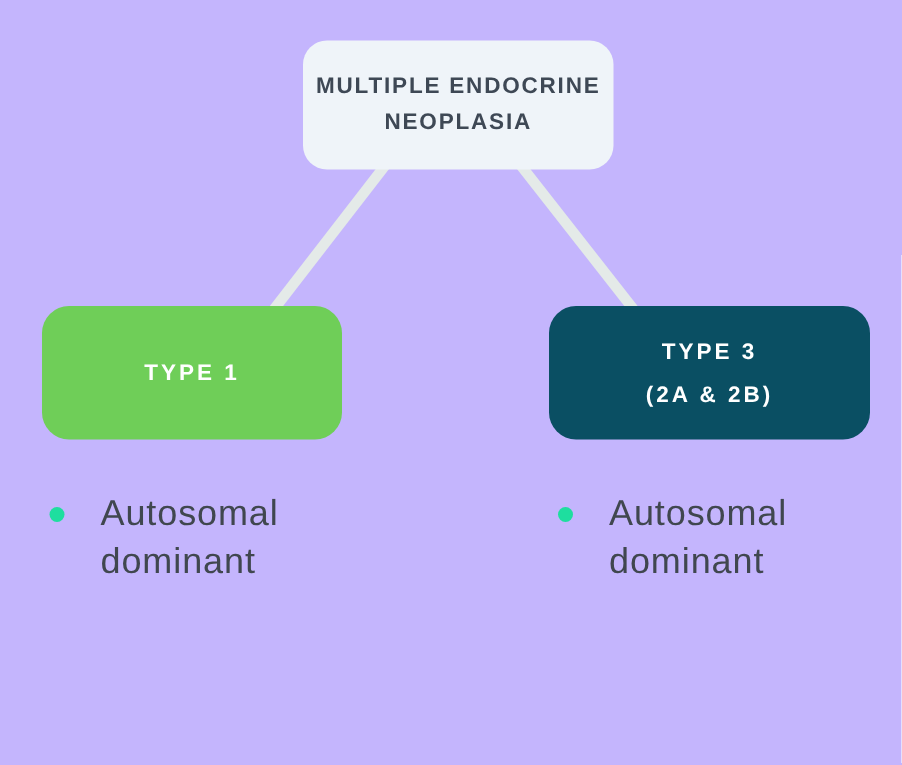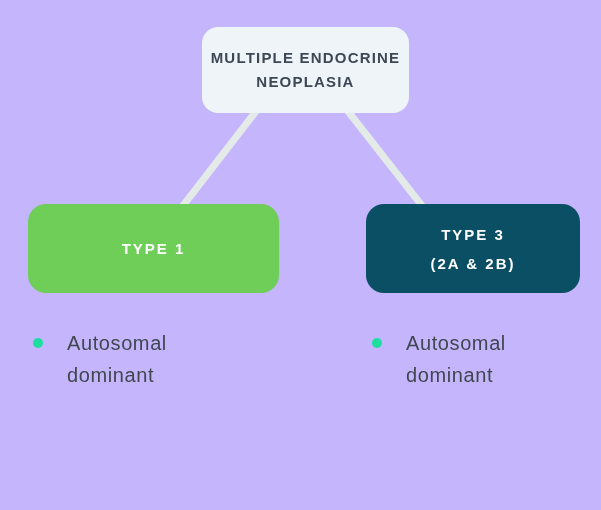--- a/index.html
+++ b/index.html
@@ -36,39 +36,39 @@
   }
   .root-node .root-label {
     color: #3E4855;
     font-size: 15px;
     font-weight: bold;
     letter-spacing: 1.2px;
     line-height: 24px;
     max-width: 198px;
   }
   .type-node {
-    width: 251px; height: 89px;
+    width: 200px; height: 89px;
     border-radius: 18px;
     color: #FFFFFF;
     font-size: 15px;
     font-weight: bold;
     letter-spacing: 2px;
     line-height: 29px;
   }
   .type1-node { left: 28px; top: 204px; background: #6FCE58; }
   .type2-node { left: 366px; top: 204px; width: 214px; background: #0A4F63; }
   ul.bullet-list {
     position: absolute;
     z-index: 2;
     margin: 0; padding: 0;
     list-style: none;
     width: 190px;
     top: 327px;
     color: #40474F;
-    font-size: 20px;
+    font-size: 24px;
     line-height: 32px;
     letter-spacing: 0.6px;
   }
   .bullet-list-left  { left: 33px; }
   .bullet-list-right { left: 372px; }
   ul.bullet-list li {
     position: relative;
     padding-left: 34px;
     max-width: 185px;
     box-sizing: border-box;

